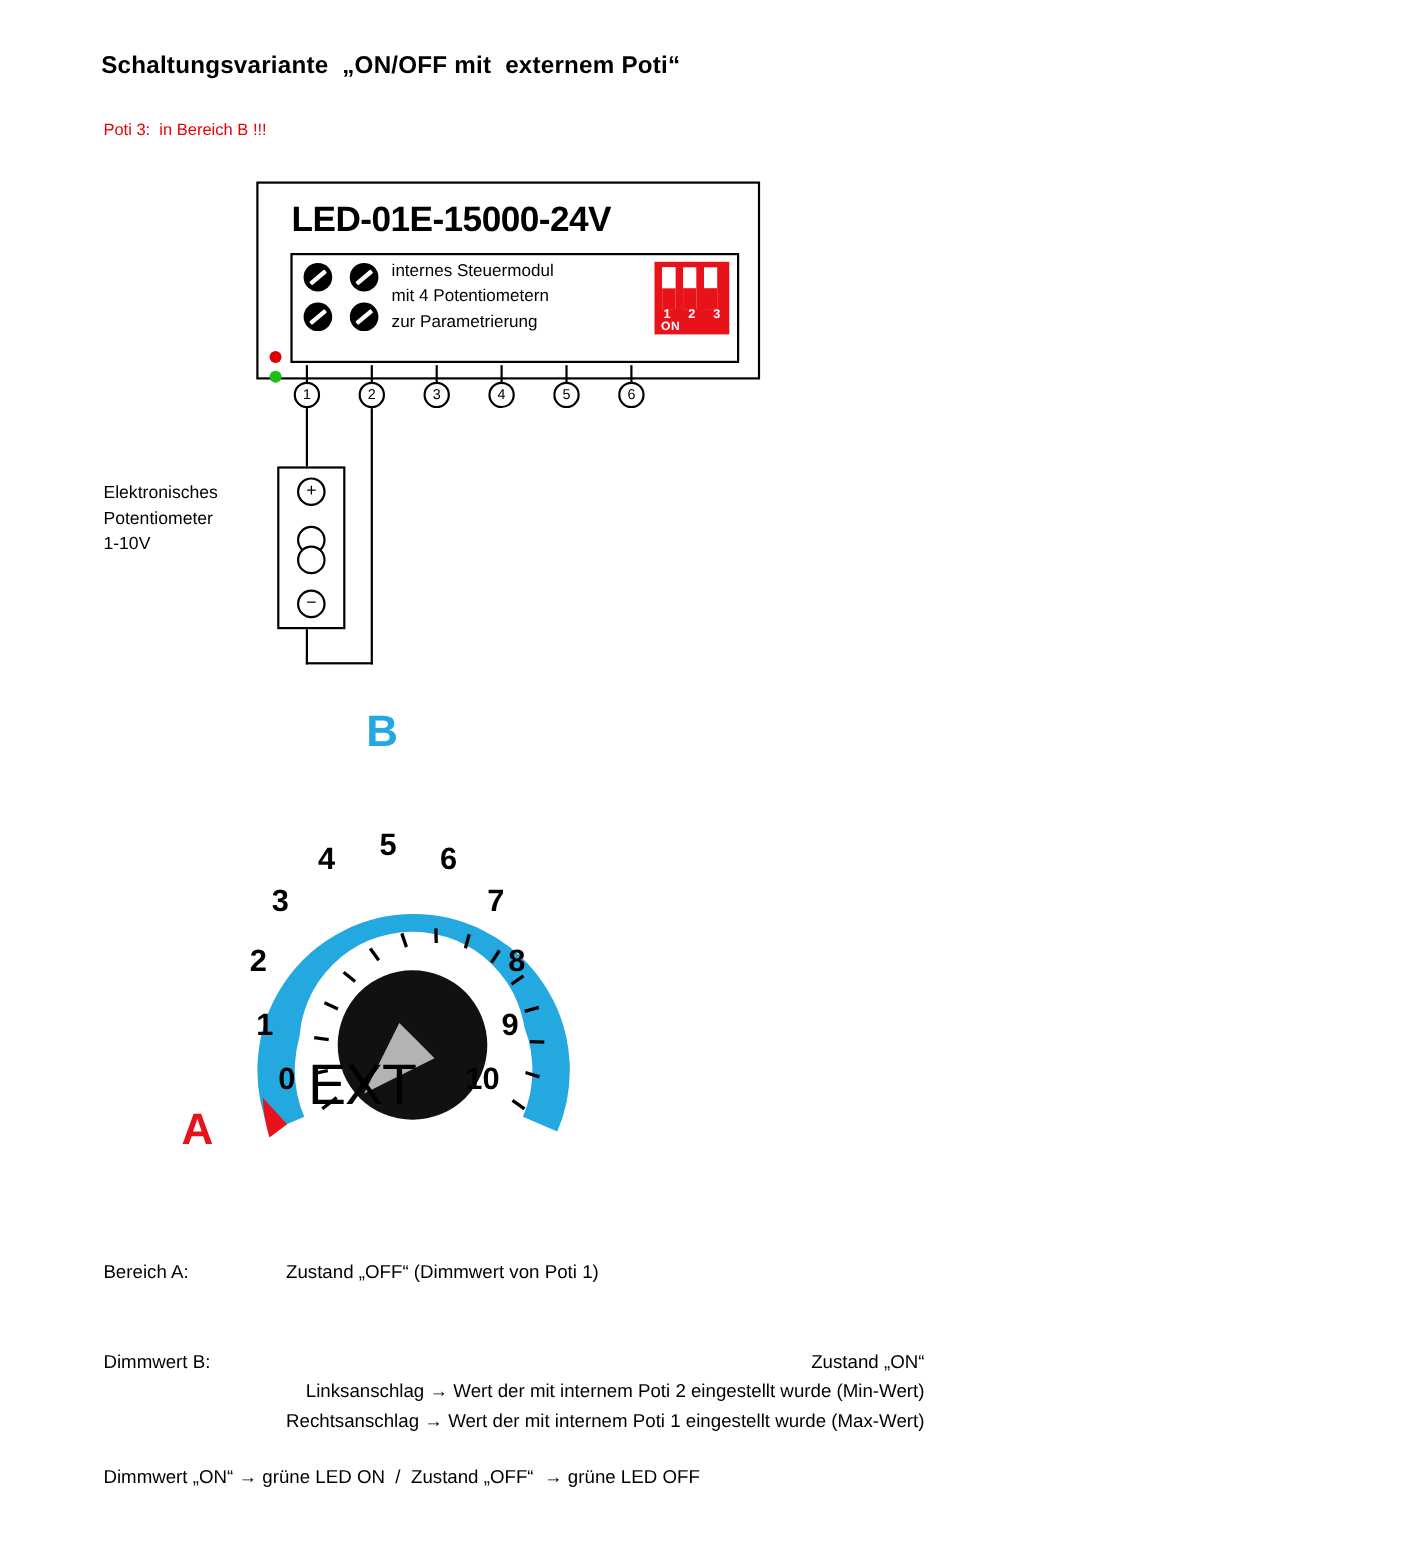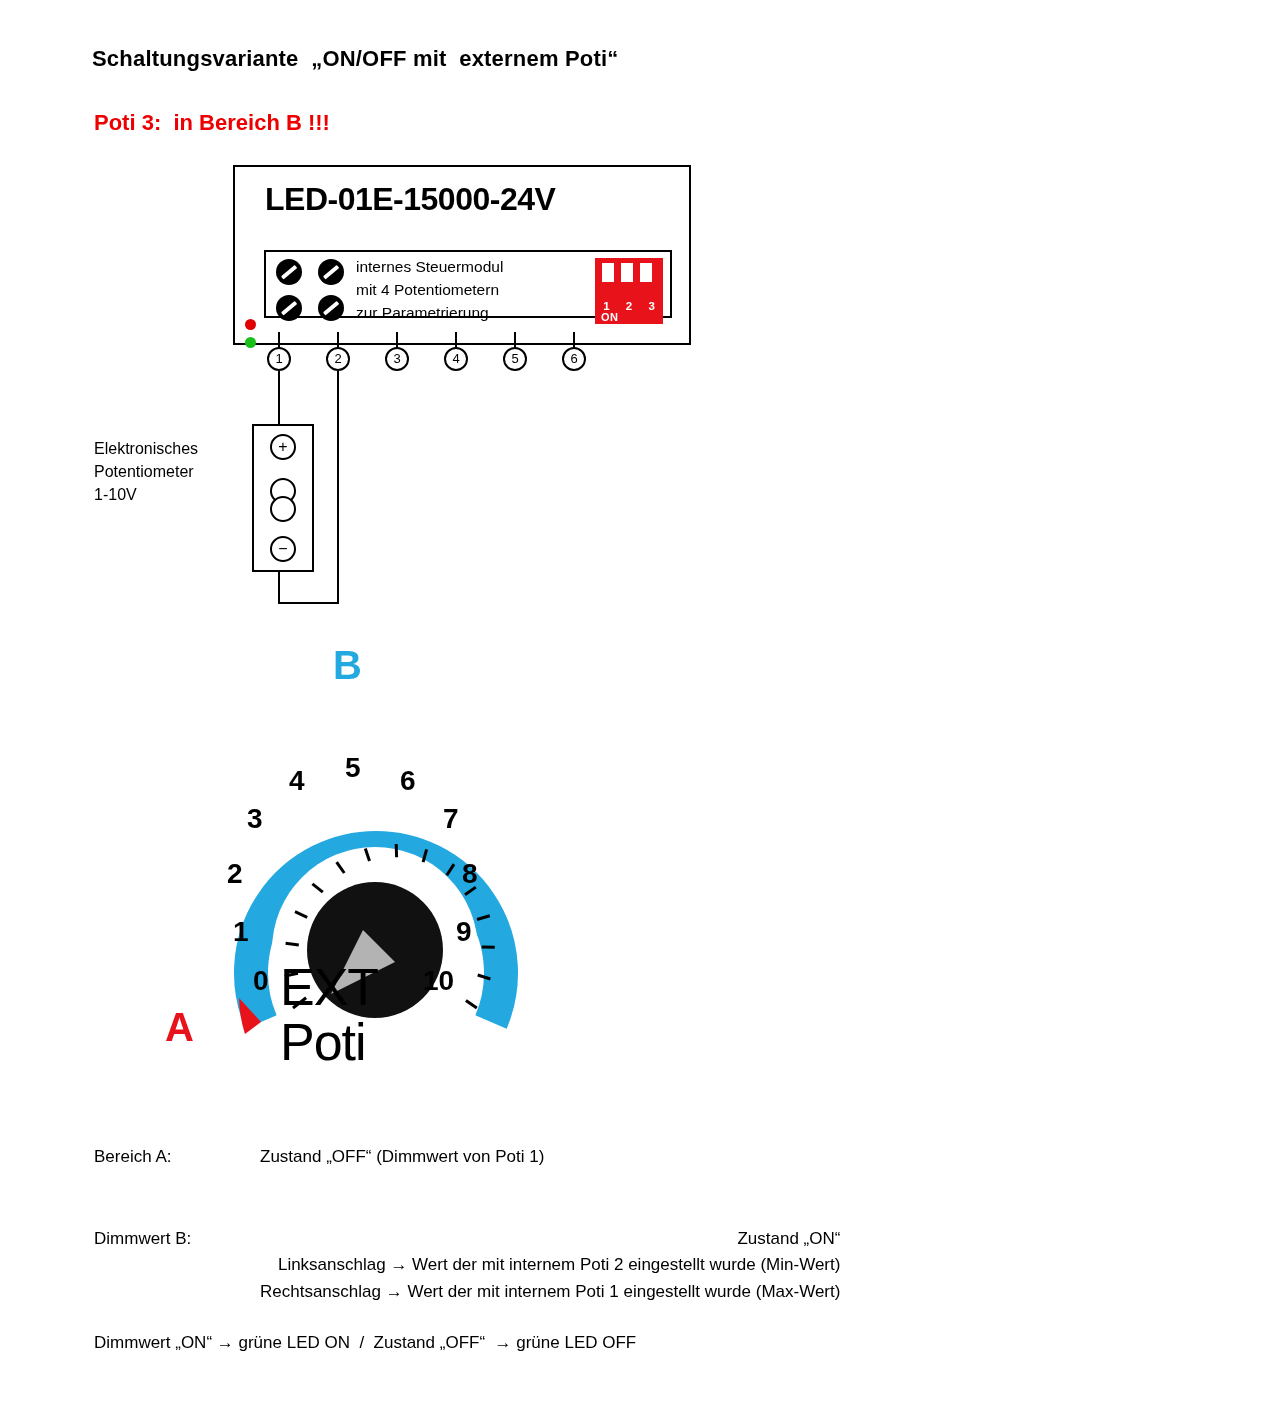--- a/index.html
+++ b/index.html
@@ -23,22 +23,22 @@
     top: 46px;
     font-size: 22px;
     font-weight: bold;
     letter-spacing: 0.2px;
     white-space: pre;
   }
   #subtitle {
     position: absolute;
     left: 94px;
     top: 110px;
-    font-size: 22px;
-    font-weight: bold;
+    font-size: 15px;
+    font-weight: normal;
     color: #ee0000;
     white-space: pre;
   }
 
   
   #device {
     position: absolute;
     left: 233px;
     top: 165px;
     width: 458px;
@@ -54,25 +54,24 @@
     font-size: 32px;
     font-weight: bold;
     letter-spacing: -0.5px;
     white-space: pre;
   }
   #inner-box {
     position: absolute;
     left: 29px;
     top: 63px;
     width: 408px;
-    height: 68px;
+    height: 100px;
     border: 2px solid #000;
     box-sizing: border-box;
     background: #fff;
-    margin-top: 20px;
   }
   .screw {
     position: absolute;
     width: 26px;
     height: 26px;
     border-radius: 50%;
     background: #000;
   }
   .screw::before {
     content: "";
@@ -387,21 +386,20 @@
   <div style="position:absolute;left:278px;top:163px;font-size:28px;font-weight:bold;">7</div>
   <div style="position:absolute;left:297px;top:218px;font-size:28px;font-weight:bold;">8</div>
   <div style="position:absolute;left:291px;top:276px;font-size:28px;font-weight:bold;">9</div>
   <div style="position:absolute;left:258px;top:325px;font-size:28px;font-weight:bold;">10</div>
 
   <div id="letter-b">B</div>
   <div id="letter-a">A</div>
 
   <div id="ext-poti">
     <div>EXT</div>
-    <div>Poti</div>
   </div>
 </div>
 
 <div class="legend" id="leg-a-key">Bereich A:</div>
 <div class="legend" id="leg-a-val">Zustand „OFF“ (Dimmwert von Poti 1)</div>
 <div class="legend" id="leg-b-key">Dimmwert B:</div>
 <div class="legend" id="leg-b-val">Zustand „ON“
 Linksanschlag → Wert der mit internem Poti 2 eingestellt wurde (Min-Wert)
 Rechtsanschlag → Wert der mit internem Poti 1 eingestellt wurde (Max-Wert)</div>
 <div class="legend" id="leg-state">Dimmwert „ON“ → grüne LED ON  /  Zustand „OFF“  → grüne LED OFF</div>

